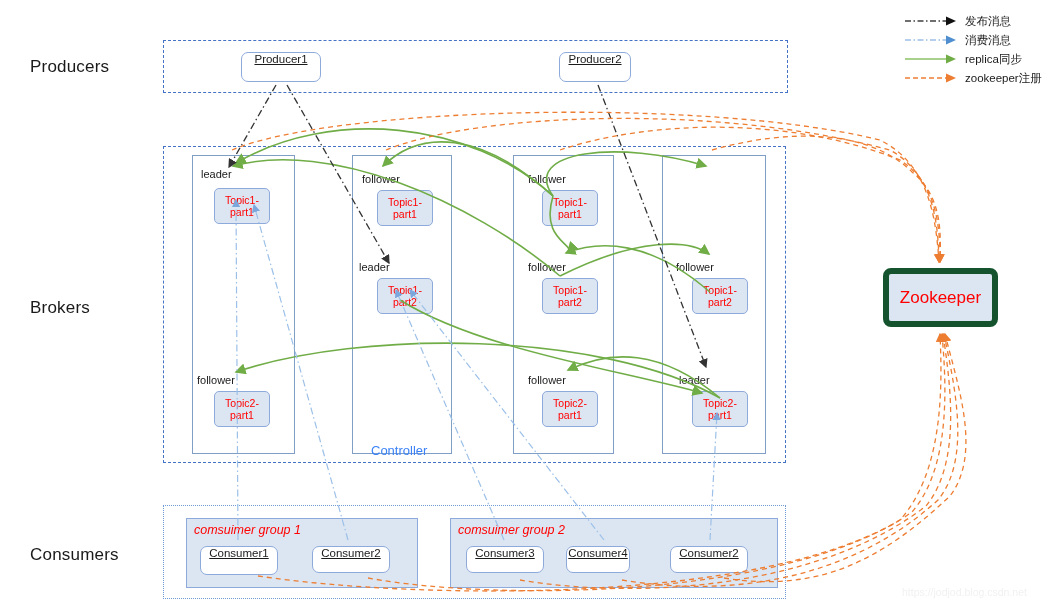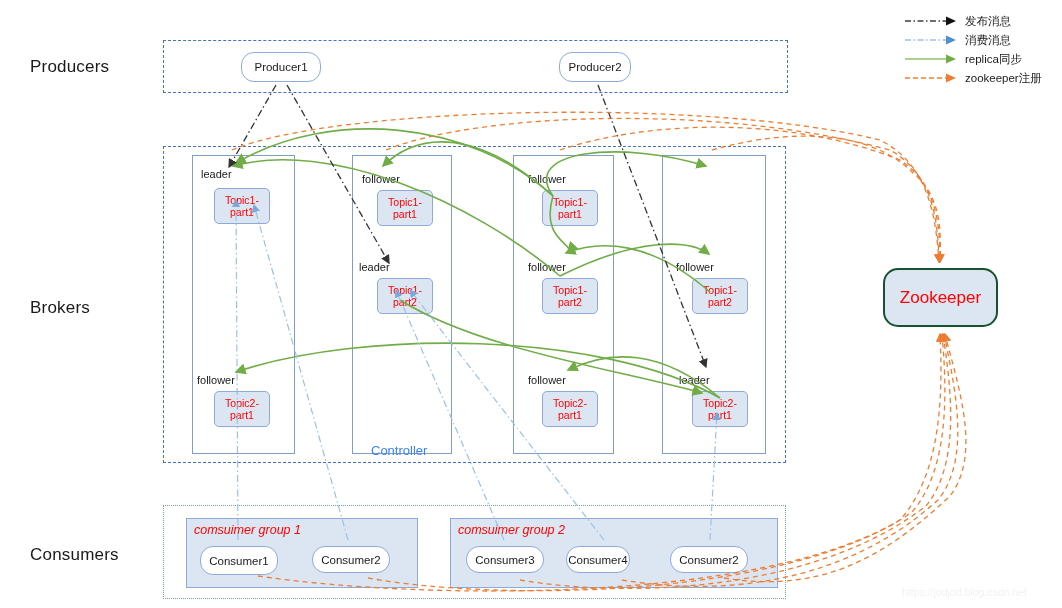--- a/index.html
+++ b/index.html
@@ -46,27 +46,27 @@
   .band.dotted {
     border-style: dotted;
     border-color: #6f9bd8;
   }
   
   .node {
     position: absolute;
     box-sizing: border-box;
     background: #dce6f2;
     border: 1px solid #8eaadb;
-    border-radius: 13px;
+    border-radius: 7px;
     display: flex;
-    align-items: center;
     justify-content: center;
     font-size: 11.5px;
     color: #1a1a1a;
     z-index: 4;
+    text-decoration: underline;
   }
   .node.white {
     background: #ffffff;
   }
   
   .broker-col {
     position: absolute;
     box-sizing: border-box;
     background: #ffffff;
     border: 1px solid #7f9fc4;
@@ -113,22 +113,22 @@
     z-index: 4;
     font-style: italic;
   }
   
   #zookeeper {
     position: absolute;
     left: 883px; top: 268px;
     width: 115px; height: 59px;
     box-sizing: border-box;
     background: #dce6f2;
-    border: 2px solid #14532d;
-    border-radius: 15px;
+    border: 6px solid #14532d;
+    border-radius: 8px;
     display: flex;
     align-items: center;
     justify-content: center;
     font-size: 17px;
     color: #ff0000;
     z-index: 6;
   }
   
   #controller-label {
     position: absolute;

